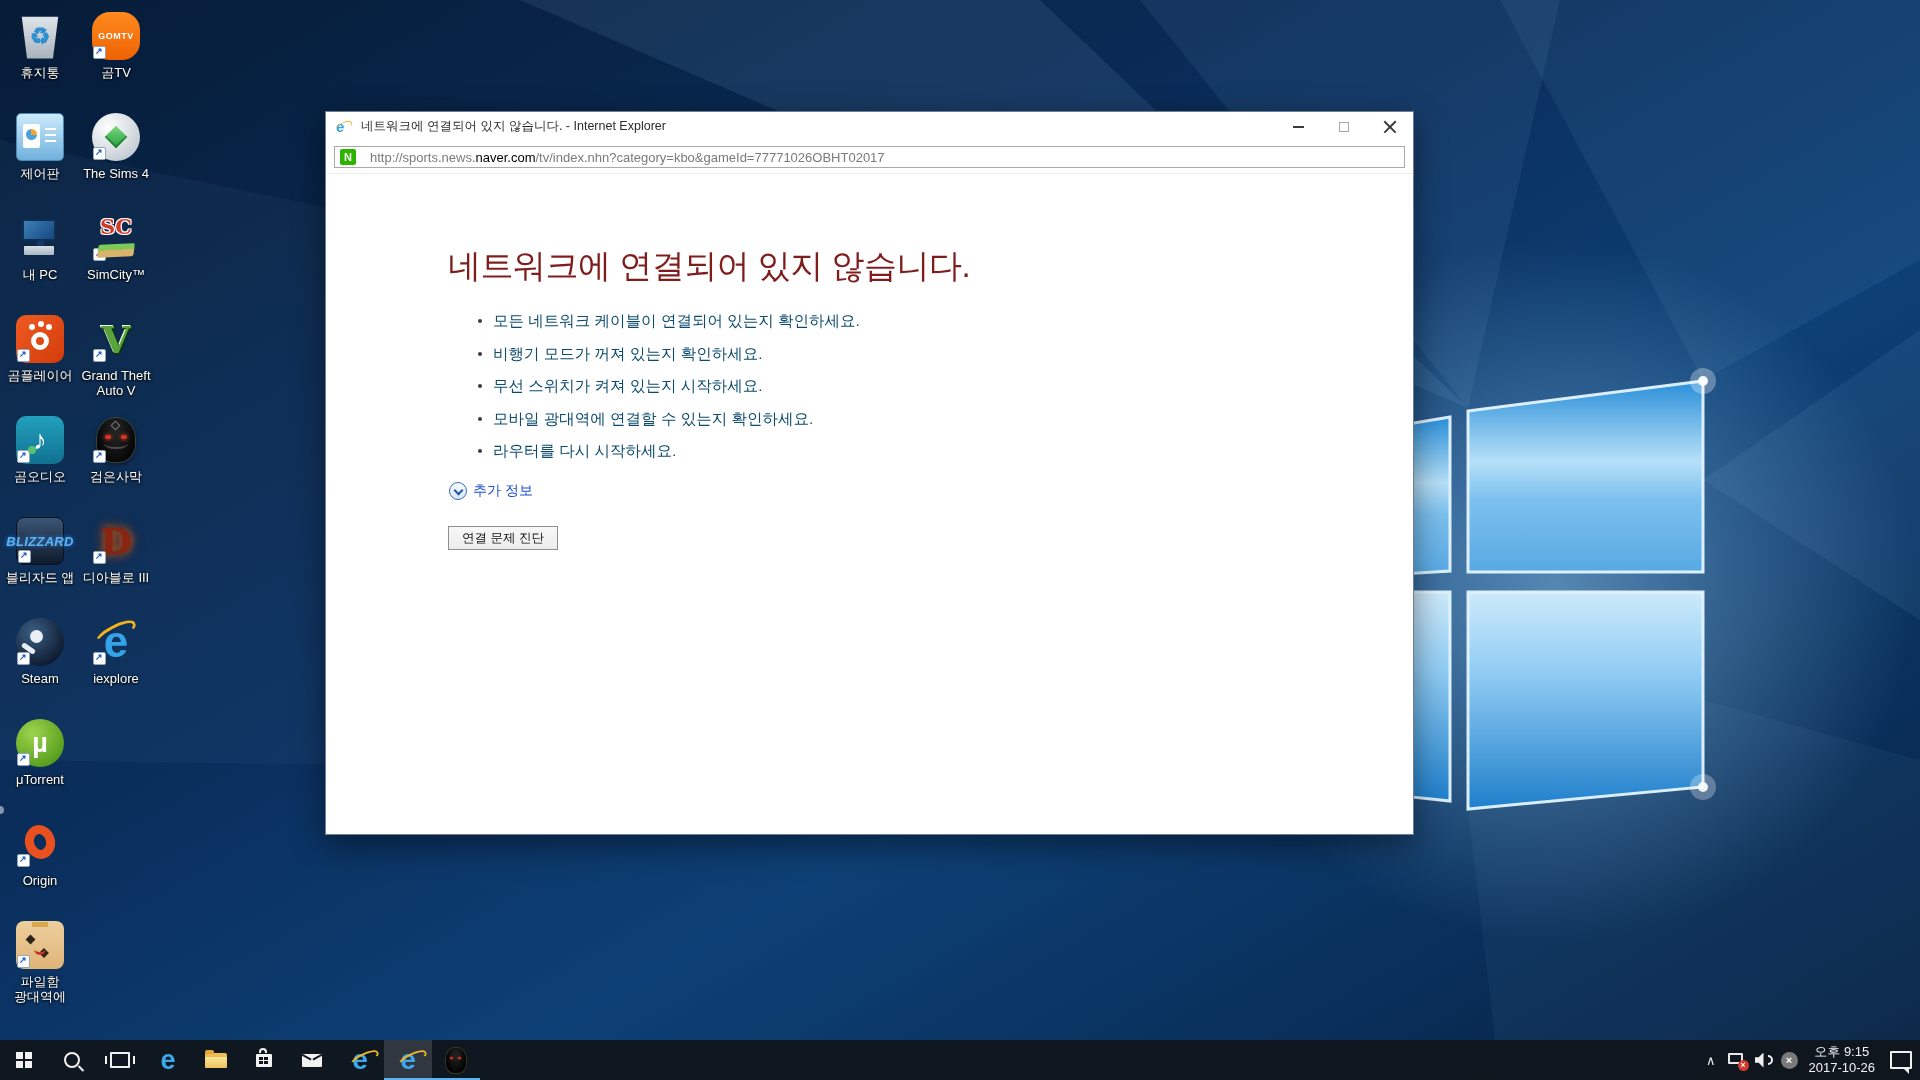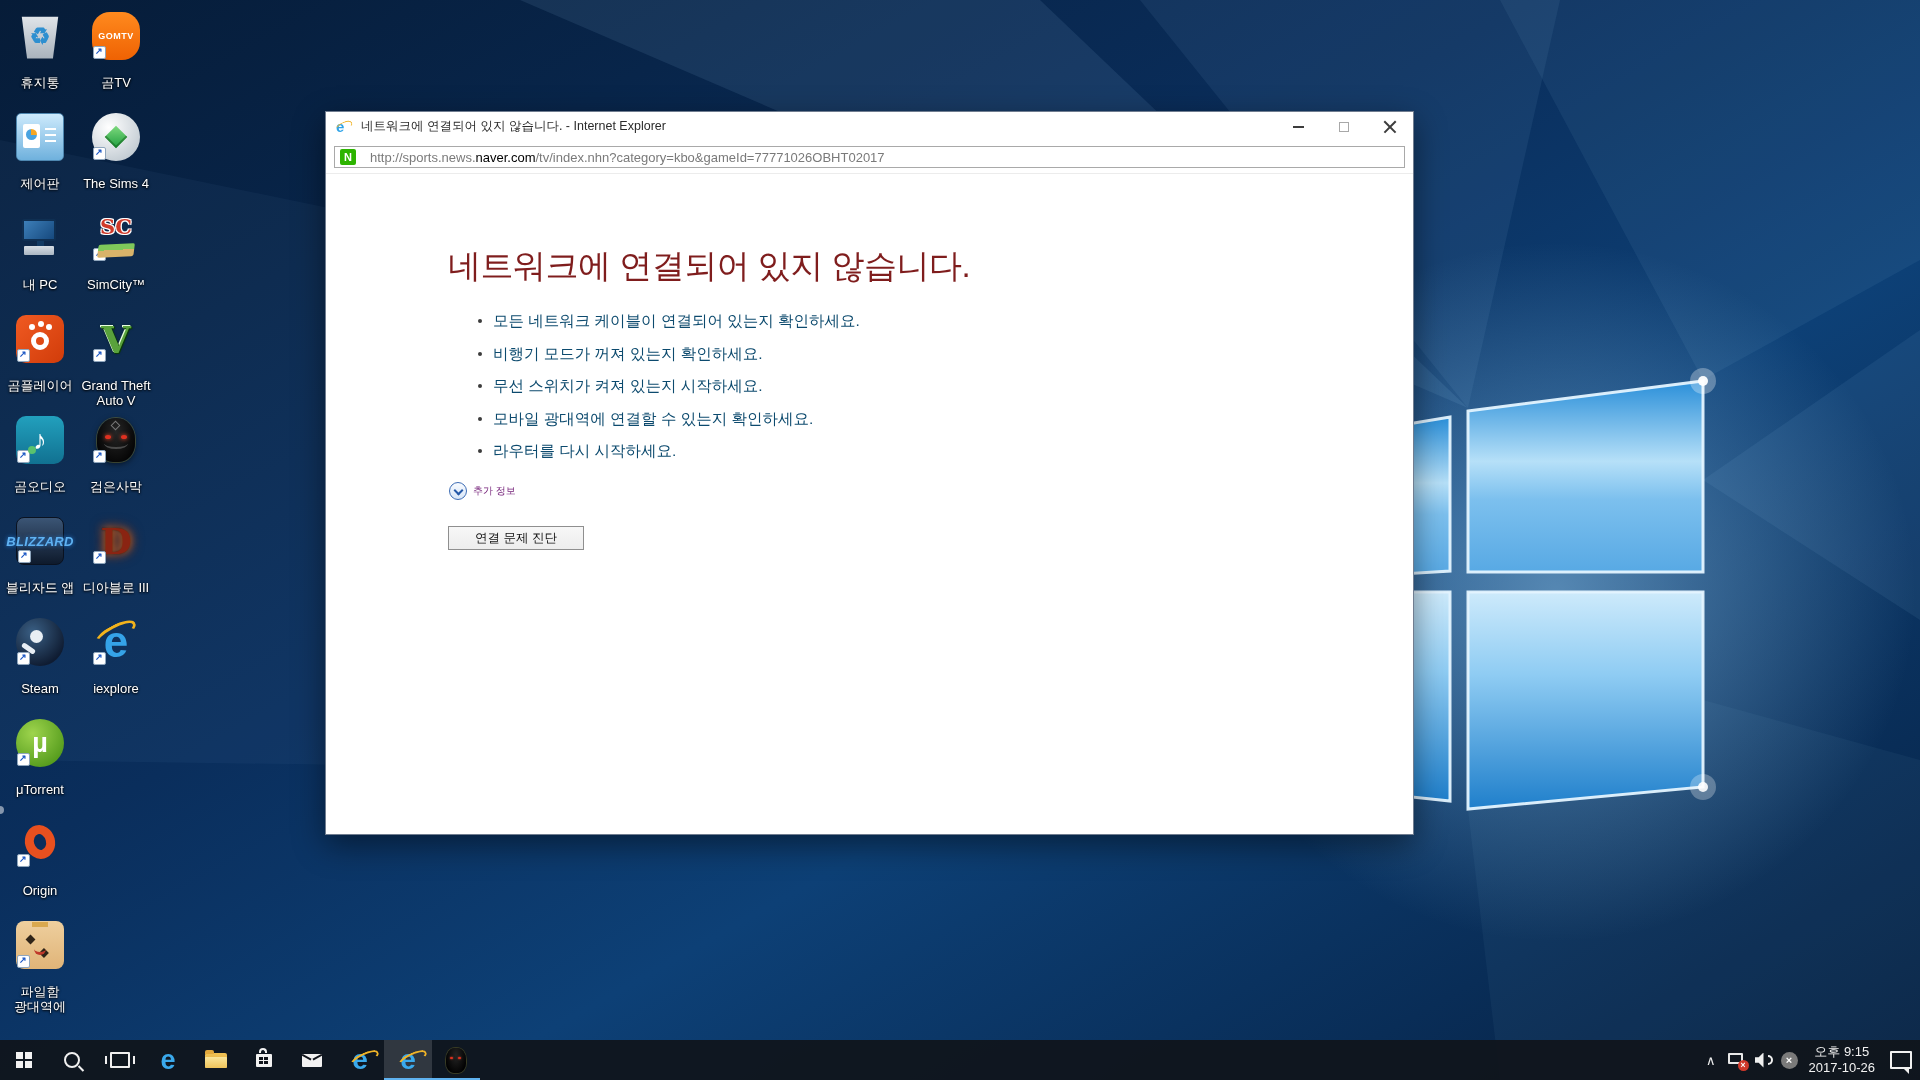--- a/index.html
+++ b/index.html
@@ -7,21 +7,21 @@
        font-family:"Liberation Sans",sans-serif;background:#071e3e}
   
   #wall{position:absolute;inset:0}
   
   .dicon{position:absolute;width:76px;height:100px;text-align:center;cursor:default}
   .c1{left:2px}.c2{left:78px}
   .r1{top:10px}.r2{top:111px}.r3{top:212px}.r4{top:313px}.r5{top:414px}
   .r6{top:515px}.r7{top:616px}.r8{top:717px}.r9{top:818px}.r10{top:919px}
   .art{width:48px;height:48px;margin:2px auto 0;position:relative;
        display:flex;align-items:center;justify-content:center}
-  .dlabel{margin-top:15px;font-size:13px;line-height:15px;color:#fff;
+  .dlabel{margin-top:5px;font-size:13px;line-height:15px;color:#fff;
           text-shadow:0 1px 2px rgba(0,0,0,.95),0 0 3px rgba(0,0,0,.8)}
   .dlabel .l2{display:block}
   .sc{position:absolute;left:1px;bottom:1px;width:13px;height:13px;background:#fff;
       border:1px solid #8fa6bd;border-radius:2px;box-sizing:border-box}
   .sc::before{content:"\2197";position:absolute;left:1px;top:-1px;font-size:9px;
       font-weight:bold;color:#1b57c4}
   
   .recycle{background:linear-gradient(#e6eaee,#a7b1bb);
            clip-path:polygon(12% 10%,88% 10%,77% 97%,23% 97%)}
   .recycle .glyph{font-size:23px;color:#2e8fd0;font-weight:bold}
@@ -127,27 +127,27 @@
   #urltext .domain{color:#000}
   #content{position:relative;height:659px;background:#fff;overflow:hidden}
   #errheading{position:absolute;left:122px;top:70px;margin:0;font-size:33px;font-weight:300;
        color:#7f1d1d;letter-spacing:-.5px}
   #errlist{position:absolute;left:152px;top:136px;margin:0;padding:0;list-style:none}
   #errlist li{position:relative;padding-left:15px;margin-bottom:11px;font-size:15.5px;
        line-height:21.5px;color:#0c4a6e}
   #errlist li::before{content:"";position:absolute;left:0;top:9px;width:4px;height:4px;
        border-radius:50%;background:#3c3c3c}
   #moreinfo{position:absolute;left:123px;top:308px;display:flex;align-items:center;
-       cursor:pointer;color:#701a75;font-size:10px}
+       cursor:pointer;color:#1d4ed8;font-size:14px}
   #mi-chev{width:18px;height:18px;border:1.5px solid #3e6db5;border-radius:50%;
        background:linear-gradient(#f8fbff,#d8e6f7);position:relative;margin-right:6px;
        box-sizing:border-box}
   #mi-chev::after{content:"";position:absolute;left:5px;top:3.5px;width:5px;height:5px;
        border-right:2px solid #2458a8;border-bottom:2px solid #2458a8;transform:rotate(45deg)}
-  #diagbtn{position:absolute;left:122px;top:352px;height:24px;padding:0 26px;
+  #diagbtn{position:absolute;left:122px;top:352px;height:24px;padding:0 13px;
        font-size:12.5px;font-family:"Liberation Sans",sans-serif;color:#111;
        background:linear-gradient(#f7f7f7,#ededed);border:1px solid #8f8f8f;cursor:pointer}
   
   #taskbar{position:absolute;left:0;bottom:0;width:1920px;height:40px;
        background:rgba(16,20,27,.93);display:flex;align-items:stretch;z-index:5}
   .ttile{width:48px;display:flex;align-items:center;justify-content:center;position:relative;cursor:pointer}
   .ttile.running{box-shadow:inset 0 -2px 0 #5fb2f0}
   .ttile.active{background:rgba(255,255,255,.14)}
   .tb-start{width:16px;height:16px;position:relative}
   .tb-start::before{content:"";position:absolute;width:7px;height:7px;background:#f2f2f2;

